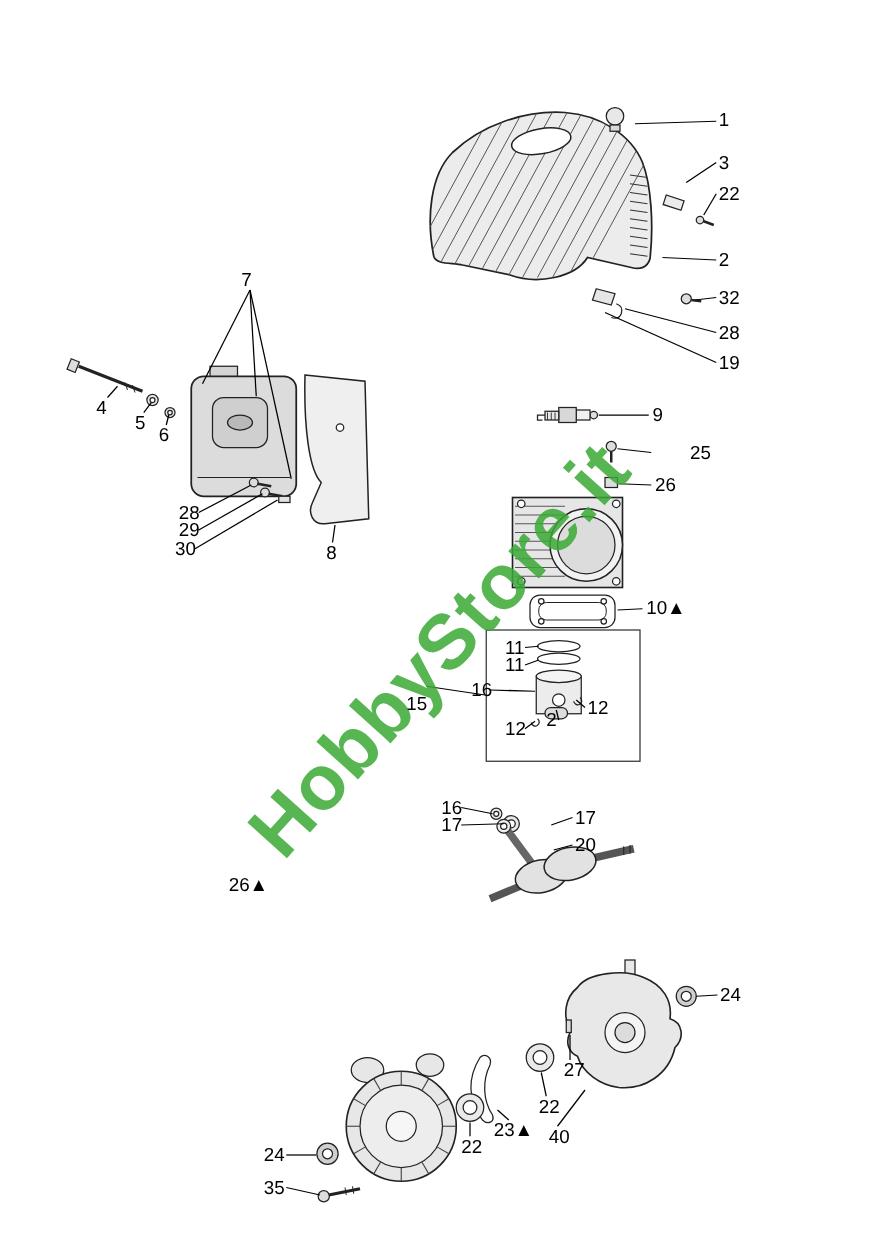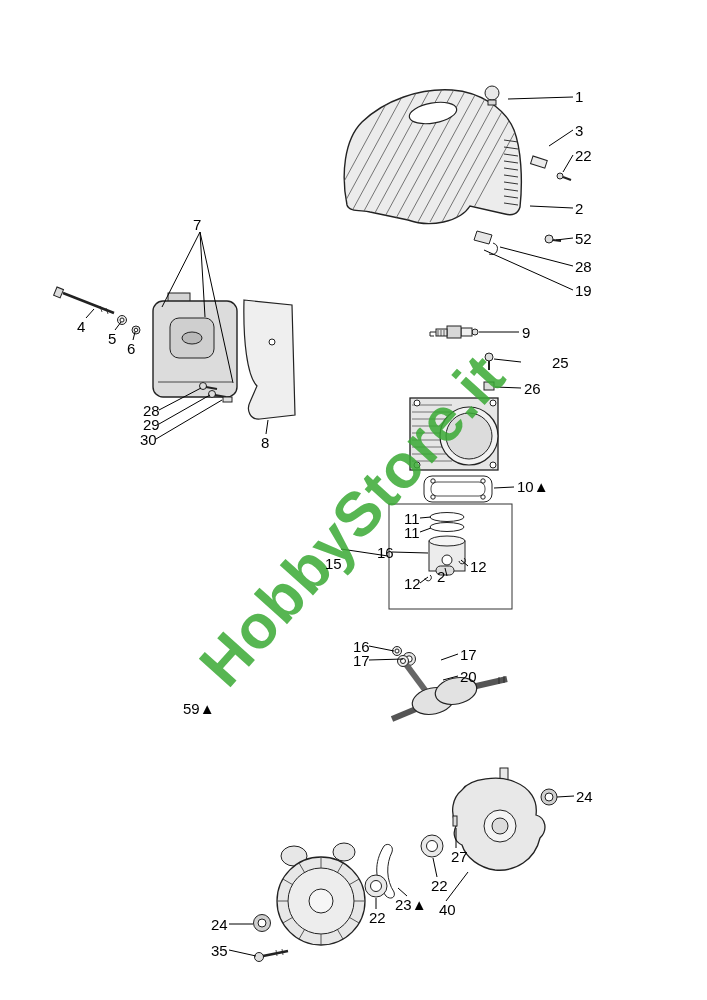--- a/index.html
+++ b/index.html
@@ -300,21 +300,21 @@
       <line x1="229" y1="950" x2="256" y2="956"></line>
     </g>
   </svg>
 
   <div class="watermark">HobbyStore.it</div>
 
   <div class="co" style="left:575px;top:89px">1</div>
   <div class="co" style="left:575px;top:123px">3</div>
   <div class="co" style="left:575px;top:148px">22</div>
   <div class="co" style="left:575px;top:201px">2</div>
-  <div class="co" style="left:575px;top:231px">52</div>
+  <div class="co" style="left:575px;top:231px">32</div>
   <div class="co" style="left:575px;top:259px">28</div>
   <div class="co" style="left:575px;top:283px">19</div>
   <div class="co" style="left:193px;top:217px">7</div>
   <div class="co" style="left:77px;top:319px">4</div>
   <div class="co" style="left:108px;top:331px">5</div>
   <div class="co" style="left:127px;top:341px">6</div>
   <div class="co" style="left:522px;top:325px">9</div>
   <div class="co" style="left:552px;top:355px">25</div>
   <div class="co" style="left:524px;top:381px">26</div>
   <div class="co" style="left:143px;top:403px">28</div>
@@ -326,21 +326,21 @@
   <div class="co" style="left:404px;top:525px">11</div>
   <div class="co" style="left:325px;top:556px">15</div>
   <div class="co" style="left:377px;top:545px">16</div>
   <div class="co" style="left:404px;top:576px">12</div>
   <div class="co" style="left:437px;top:569px">2</div>
   <div class="co" style="left:470px;top:559px">12</div>
   <div class="co" style="left:353px;top:639px">16</div>
   <div class="co" style="left:353px;top:653px">17</div>
   <div class="co" style="left:460px;top:647px">17</div>
   <div class="co" style="left:460px;top:669px">20</div>
-  <div class="co" style="left:183px;top:701px">59▲</div>
+  <div class="co" style="left:183px;top:701px">26▲</div>
   <div class="co" style="left:576px;top:789px">24</div>
   <div class="co" style="left:451px;top:849px">27</div>
   <div class="co" style="left:431px;top:878px">22</div>
   <div class="co" style="left:395px;top:897px">23▲</div>
   <div class="co" style="left:439px;top:902px">40</div>
   <div class="co" style="left:369px;top:910px">22</div>
   <div class="co" style="left:211px;top:917px">24</div>
   <div class="co" style="left:211px;top:943px">35</div>
 
 </div>

